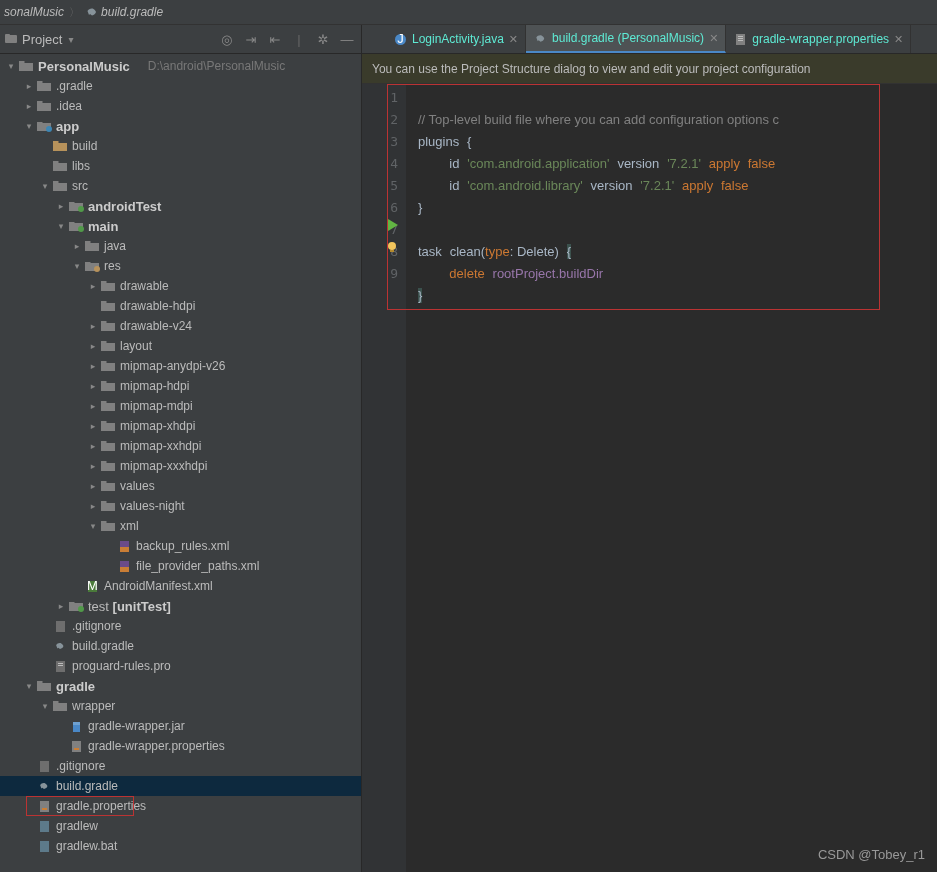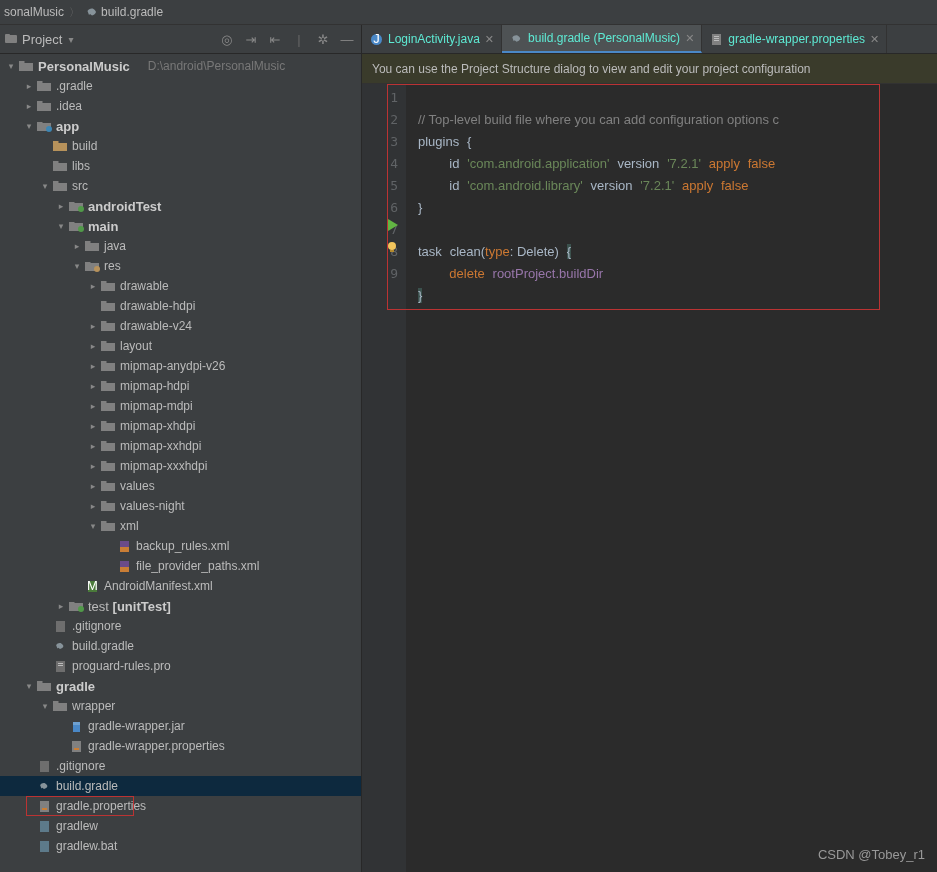--- a/index.html
+++ b/index.html
@@ -1,20 +1,20 @@
 <!DOCTYPE html>
 <html><head>
 <meta charset="utf-8">
 <style>
 * { margin: 0; padding: 0; box-sizing: border-box; font-family: 'Segoe UI', Tahoma, sans-serif; font-size: 13px; }
 body { background: #2b2b2b; color: #bbbbbb; width: 937px; height: 872px; overflow: hidden; position: relative; }
 .breadcrumb { height: 25px; background: #3c3f41; display: flex; align-items: center; padding: 0 4px; gap: 2px; border-bottom: 1px solid #323232; }
 .breadcrumb .sep { color: #666; margin: 0 3px; font-size: 11px; }
-.breadcrumb .crumb { color: #bbb; font-size: 12px; }
-.tool-row { height: 29px; background: #3c3f41; display: flex; align-items: center; border-bottom: 1px solid #282828; }
+.breadcrumb .crumb { color: #bbb; font-size: 12px; font-style: italic; }
+.tool-row { height: 29px; background: #3c3f41; display: flex; align-items: center; border-bottom: 1px solid #282828; gap: 24px; }
 .proj-label { width: 362px; height: 100%; display: flex; align-items: center; padding: 0 4px; justify-content: space-between; border-right: 1px solid #282828; }
 .proj-left { display: flex; align-items: center; gap: 4px; }
 .proj-left .icon { width: 14px; height: 14px; display: inline-flex; align-items: center; justify-content: center; }
 .proj-label .chev { color: #888; font-size: 10px; margin-left: 2px; }
 .proj-icons { display: flex; gap: 4px; align-items: center; }
 .ib { width: 20px; height: 20px; display: inline-flex; align-items: center; justify-content: center; color: #888; cursor: pointer; font-size: 13px; }
 .tabs { display: flex; height: 100%; align-items: stretch; }
 .tab { display: flex; align-items: center; padding: 0 7px; gap: 5px; border-right: 1px solid #323232; cursor: pointer; }
 .tab.active { background: #4e5254; border-bottom: 2px solid #4a88c7; }
 .tab .tabc { font-size: 12px; color: #5eead4; }

